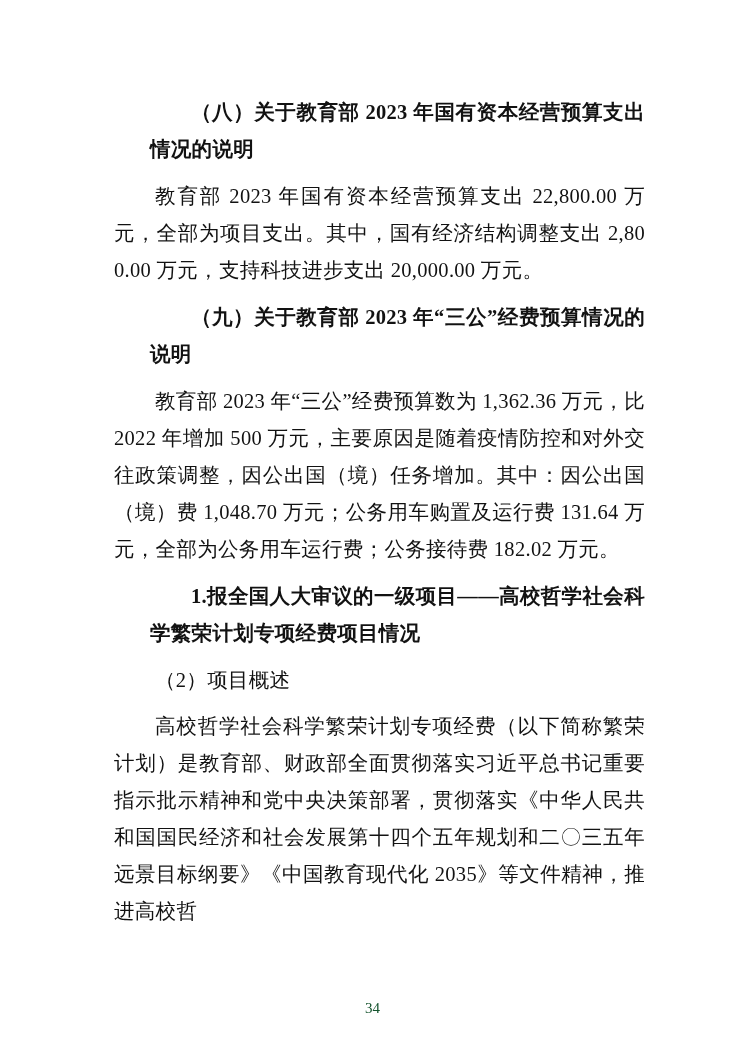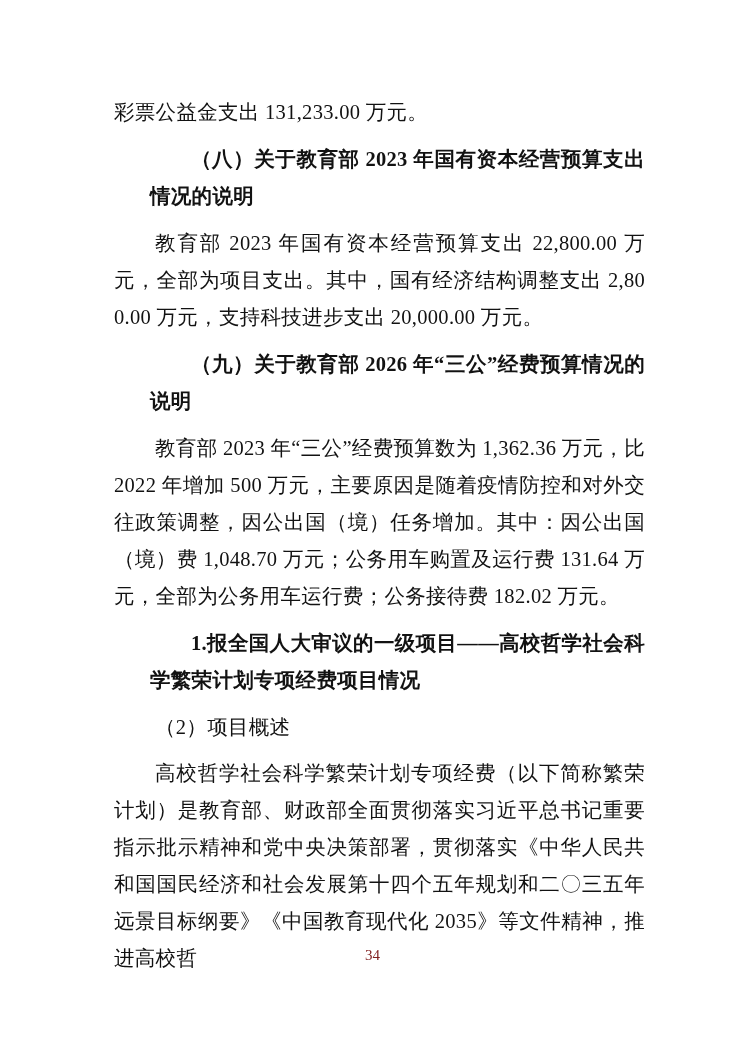--- a/index.html
+++ b/index.html
@@ -41,38 +41,37 @@
   }
   .content p.heading {
     font-weight: 700;
     margin-left: 36px;
   }
   .content p.tight {
     margin-top: 9px;
   }
   .page-footer {
     position: absolute;
-    top: 944px;
+    top: 997px;
     left: 0;
     width: 100%;
     text-align: center;
     font-size: 15px;
     line-height: 22px;
-    color: #7f1d1d;
+    color: #14532d;
   }
 </style>
 </head>
 <body>
 
 <div class="page">
   <div class="content">
-    <p class="no-indent">彩票公益金支出 131,233.00 万元。</p>
     <p class="heading">（八）关于教育部 2023 年国有资本经营预算支出情况的说明</p>
     <p>教育部 2023 年国有资本经营预算支出 22,800.00 万元，全部为项目支出。其中，国有经济结构调整支出 2,800.00 万元，支持科技进步支出 20,000.00 万元。</p>
-    <p class="heading">（九）关于教育部 2026 年“三公”经费预算情况的说明</p>
+    <p class="heading">（九）关于教育部 2023 年“三公”经费预算情况的说明</p>
     <p>教育部 2023 年“三公”经费预算数为 1,362.36 万元，比 2022 年增加 500 万元，主要原因是随着疫情防控和对外交往政策调整，因公出国（境）任务增加。其中：因公出国（境）费 1,048.70 万元；公务用车购置及运行费 131.64 万元，全部为公务用车运行费；公务接待费 182.02 万元。</p>
     <p class="heading">1.报全国人大审议的一级项目——高校哲学社会科学繁荣计划专项经费项目情况</p>
     <p>（2）项目概述</p>
     <p class="tight">高校哲学社会科学繁荣计划专项经费（以下简称繁荣计划）是教育部、财政部全面贯彻落实习近平总书记重要指示批示精神和党中央决策部署，贯彻落实《中华人民共和国国民经济和社会发展第十四个五年规划和二〇三五年远景目标纲要》《中国教育现代化 2035》等文件精神，推进高校哲</p>
   </div>
 
   <div class="page-footer">34</div>
 </div>
 
 </body></html>

